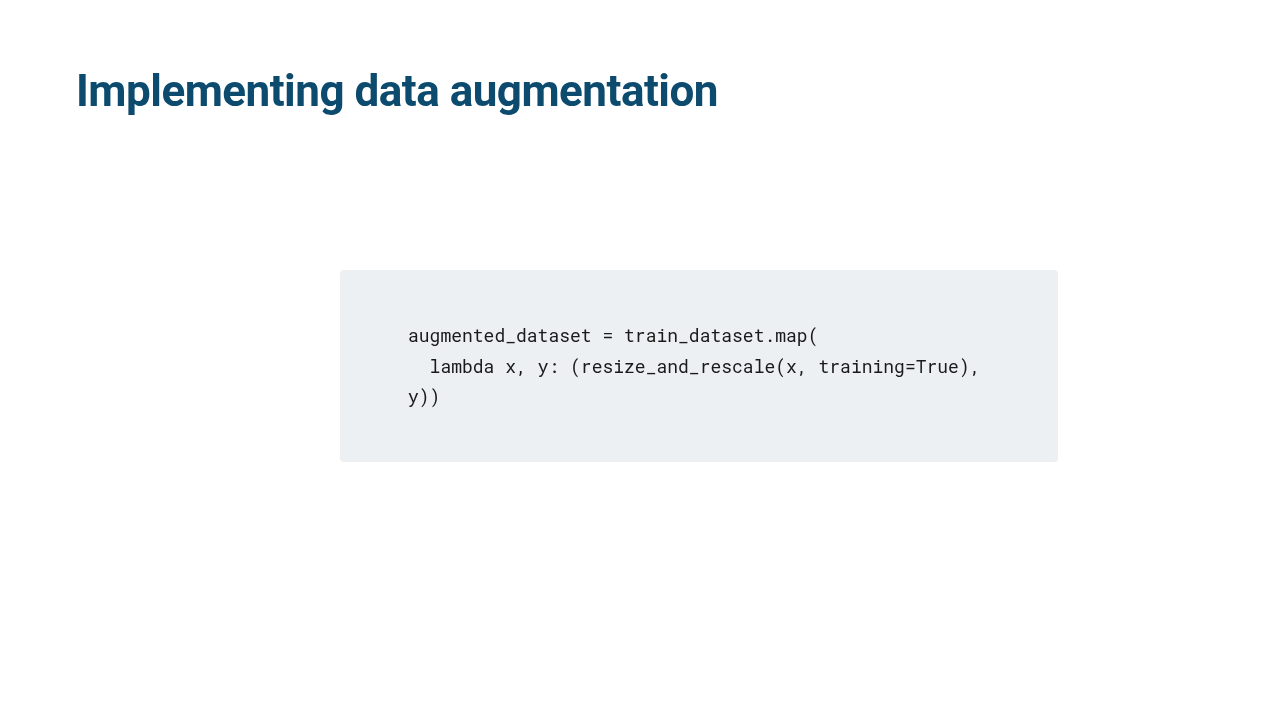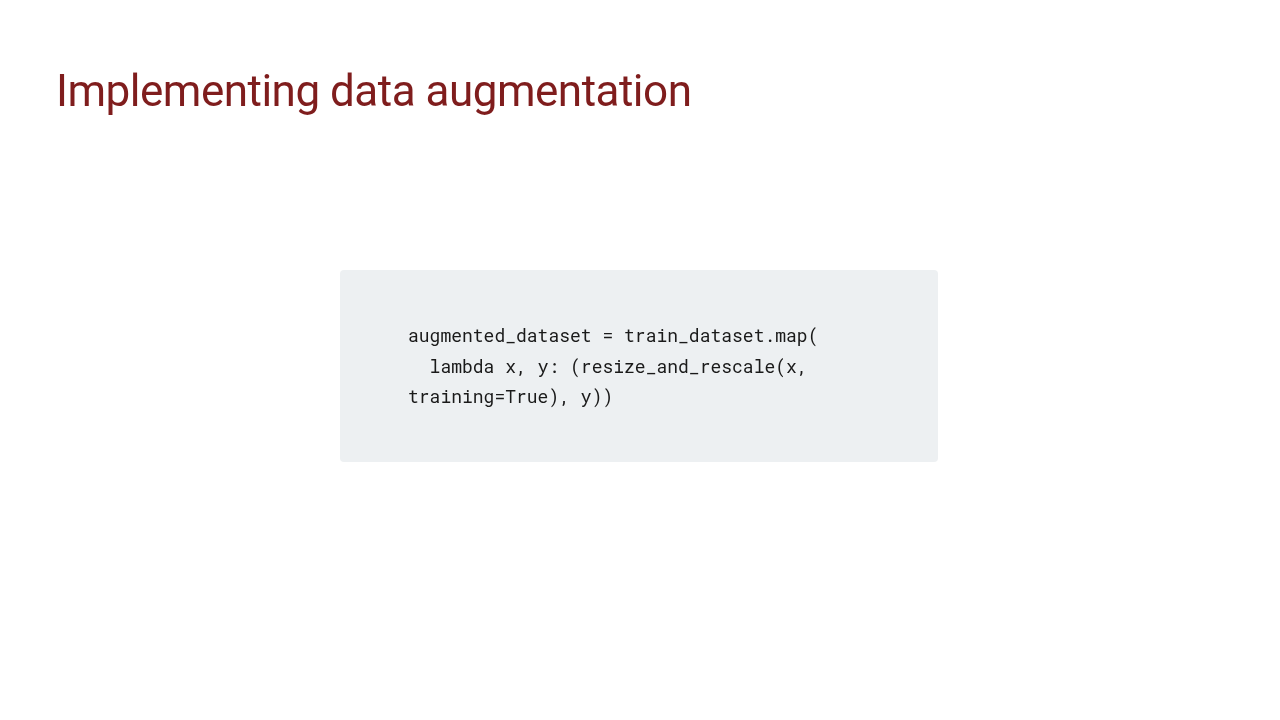--- a/index.html
+++ b/index.html
@@ -10,31 +10,31 @@
     body {
       width: 1280px;
       height: 720px;
       background: #ffffff;
       font-family: -apple-system, BlinkMacSystemFont, "Segoe UI", Roboto, "Helvetica Neue", Arial, sans-serif;
       position: relative;
     }
     .title {
       position: absolute;
       top: 65px;
-      left: 56px;
+      left: 76px;
       font-size: 44px;
-      font-weight: 400;
-      color: #7f1d1d;
+      font-weight: 700;
+      color: #0c4a6e;
       letter-spacing: -0.5px;
     }
     .code-block {
       position: absolute;
       top: 270px;
       left: 340px;
-      width: 598px;
+      width: 718px;
       background: #edf0f2;
       border-radius: 4px;
       padding: 50px 68px 50px 68px;
     }
     .code-block pre {
       font-family: "SF Mono", "Roboto Mono", Consolas, "Courier New", monospace;
       font-size: 18px;
       line-height: 1.7;
       color: #1a1a1a;
       white-space: pre-wrap;

